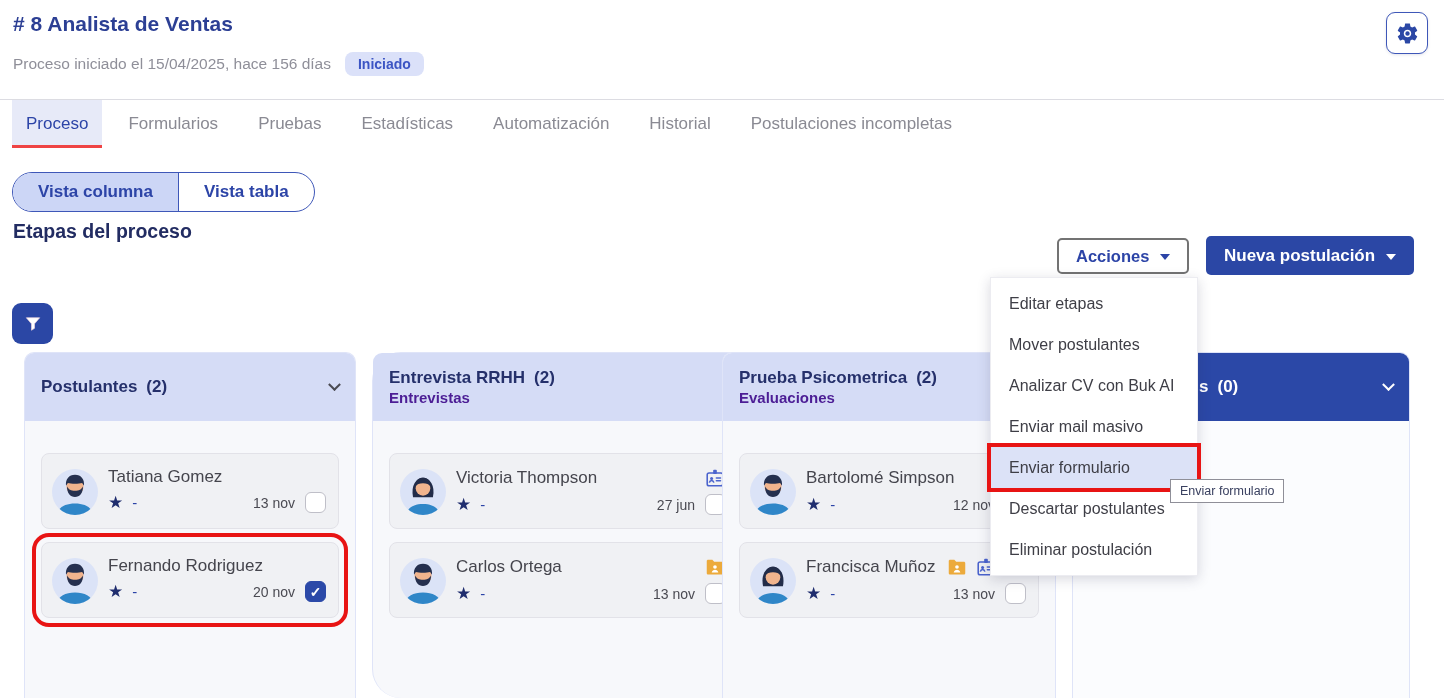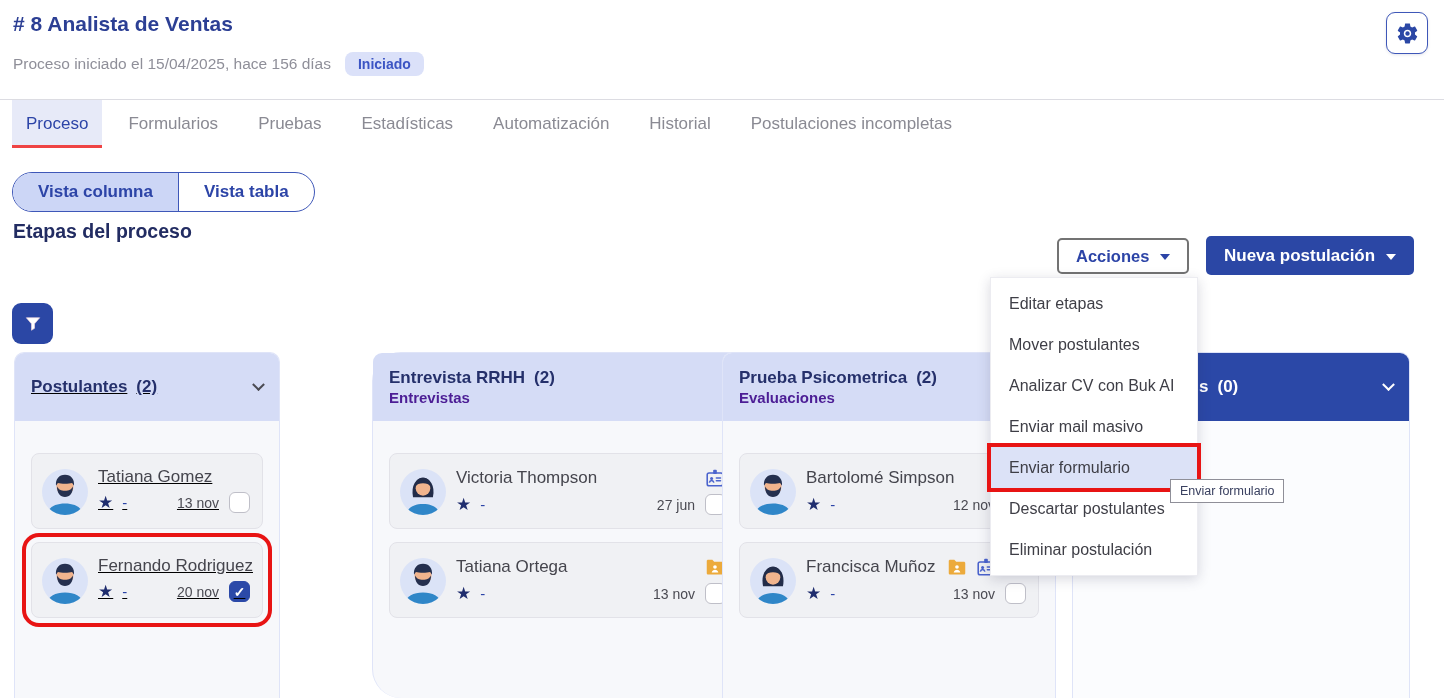--- a/index.html
+++ b/index.html
@@ -139,21 +139,21 @@
   </button>
   <button class="filter-btn">
     <span>
       <svg width="20" height="20" viewBox="0 0 24 24">
         <path d="M4 4.5h16l-6.2 7.3v5.4l-3.6 2.3v-7.7z" fill="#fff" stroke="#f2d7de" stroke-width="0.8"></path>
       </svg>
     </span>
   </button>
 
   <div id="board">
-      <div class="col" style="left: 14px; width: 266px; text-decoration: underline;">
+      <div class="col" style="left: 24px; width: 332px;">
         <div class="col-header">
           <div class="col-title-wrap">
             <div class="col-title"><span>Postulantes</span><span class="count">(2)</span></div>
           </div>
           <span class="chev"></span>
         </div>
         <div class="cards">
           <div class="card">
             <span class="avatar">
               <svg width="46" height="46" viewBox="0 0 44 44">
@@ -270,21 +270,21 @@
                 <circle cx="22" cy="22" r="22" fill="#dbe3f7"></circle>
                 <g clip-path="url(#cm)">
                   <path d="M4 46c1-9 8-13 18-13s17 4 18 13z" fill="#2f86c8"></path>
                   <circle cx="22" cy="17" r="8.2" fill="#f1b48d"></circle>
                   <path d="M13.4 16c-.6-6 2.6-10.5 8.6-10.5S31.2 10 30.6 16l-1.8-2.6c-3 .9-10.6.9-13.6 0z" fill="#25304f"></path>
                   <path d="M14.3 16.5c0 6.5 3.2 10.3 7.7 10.3s7.7-3.8 7.7-10.3c-1.6 3.2-3.7 4.3-7.7 4.3s-6.1-1.1-7.7-4.3z" fill="#25304f"></path>
                 </g>
               </svg>
             </span>
             <div class="card-top">
-              <span class="card-name">Tatiana Ortega</span>
+              <span class="card-name">Carlos Ortega</span>
               <span class="card-icons">
                 <span>
                   <svg width="22" height="22" viewBox="0 0 24 24">
                     <path d="M3 5.5c0-.8.7-1.5 1.5-1.5h4.6l2 2.2h8.4c.8 0 1.5.7 1.5 1.5v11c0 .8-.7 1.5-1.5 1.5h-15C3.7 20.2 3 19.5 3 18.7z" fill="#ecaa3b"></path>
                     <circle cx="12" cy="12" r="2" fill="#fff"></circle>
                     <path d="M8.4 18c.5-2 1.9-3 3.6-3s3.1 1 3.6 3z" fill="#fff"></path>
                   </svg>
                 </span>
               </span>
             </div>

